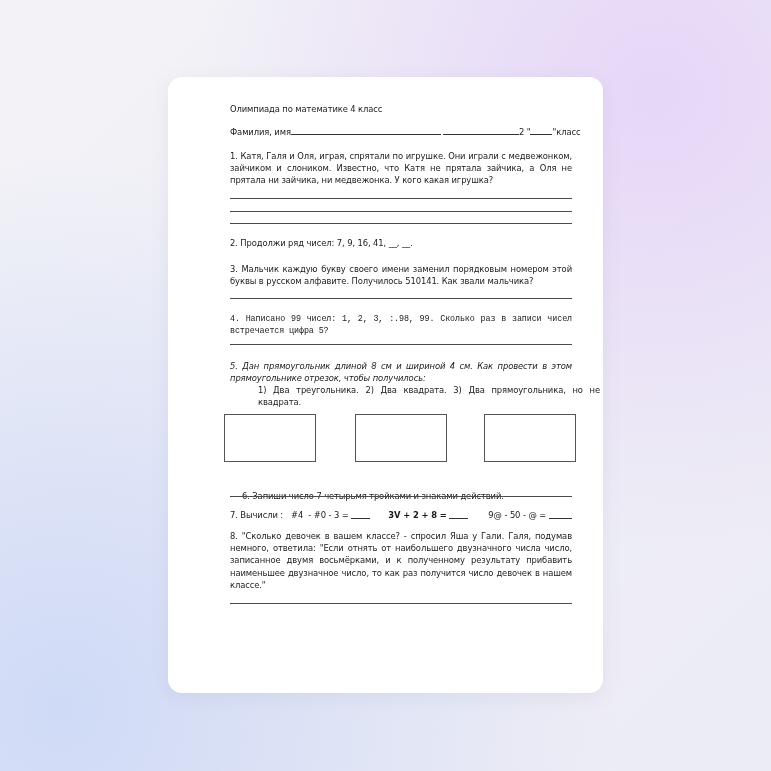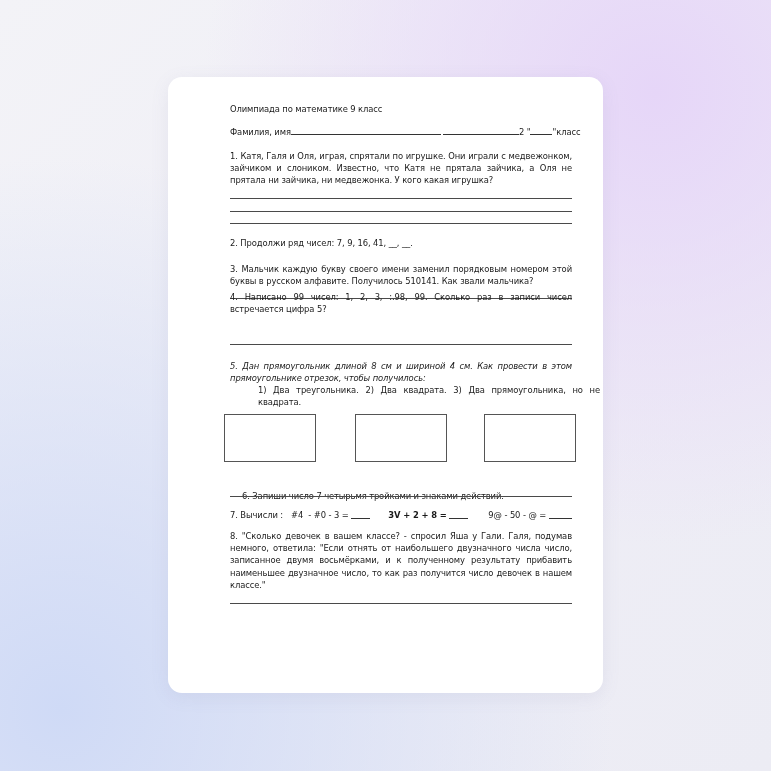--- a/index.html
+++ b/index.html
@@ -28,37 +28,37 @@
     .blank { display: inline-block; border-bottom: 1px solid #333; height: 9px; vertical-align: baseline; }
     .row7 { display: flex; white-space: nowrap; }
     .row7 span { white-space: pre; }
   </style>
 </head>
 <body>
 
 <div class="card">
   <div class="doc">
 
-    <div class="abs" style="top:26px;">Олимпиада по математике 9 класс</div>
+    <div class="abs" style="top:26px;">Олимпиада по математике 4 класс</div>
 
     <div class="abs" style="top:48px; white-space:nowrap;">
       <span>Фамилия, имя</span><span class="blank" style="width:150px;"></span><span class="blank" style="width:76px; margin-left:2px;"></span><span>2 "</span><span class="blank" style="width:22px;"></span><span>"класс</span>
     </div>
 
     <div class="abs just" style="top:73px;">1. Катя, Галя и Оля, играя, спрятали по игрушке. Они играли с медвежонком, зайчиком и слоником. Известно, что Катя не прятала зайчика, а Оля не прятала ни зайчика, ни медвежонка. У кого какая игрушка?</div>
     <div class="rule" style="top:121px;"></div>
     <div class="rule" style="top:134px;"></div>
     <div class="rule" style="top:146px;"></div>
 
     <div class="abs" style="top:160px;">2. Продолжи ряд чисел: 7, 9, 16, 41, __, __.</div>
 
     <div class="abs just" style="top:186px;">3. Мальчик каждую букву своего имени заменил порядковым номером этой буквы в русском алфавите. Получилось 510141. Как звали мальчика?</div>
     <div class="rule" style="top:221px;"></div>
 
-    <div class="abs just" style="top:214px;">4. Написано 99 чисел: 1, 2, 3, :.98, 99. Сколько раз в записи чисел встречается цифра 5?</div>
+    <div class="abs just" style="top:236px;font-family:Liberation Mono, monospace;">4. Написано 99 чисел: 1, 2, 3, :.98, 99. Сколько раз в записи чисел встречается цифра 5?</div>
     <div class="rule" style="top:267px;"></div>
 
     <div class="abs just" style="top:283px;font-style:italic;">5. Дан прямоугольник длиной 8 см и шириной 4 см. Как провести в этом прямоугольнике отрезок, чтобы получилось:</div>
     <div class="abs just" style="top:307px;margin-left:28px;">1) Два треугольника.   2) Два квадрата.   3) Два прямоугольника, но не квадрата.</div>
     <div class="box" style="left:-6px; top:337px;"></div>
     <div class="box" style="left:125px; top:337px;"></div>
     <div class="box" style="left:254px; top:337px;"></div>
 
     <div class="abs" style="top:413px;margin-left:12px;">6. Запиши число 7 четырьмя тройками и знаками действий.</div>
     <div class="rule" style="top:419px;"></div>

